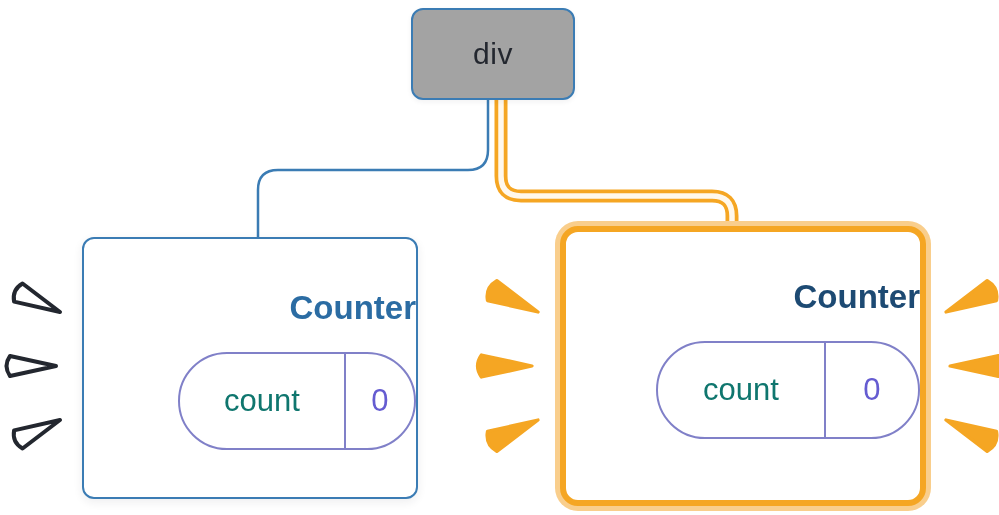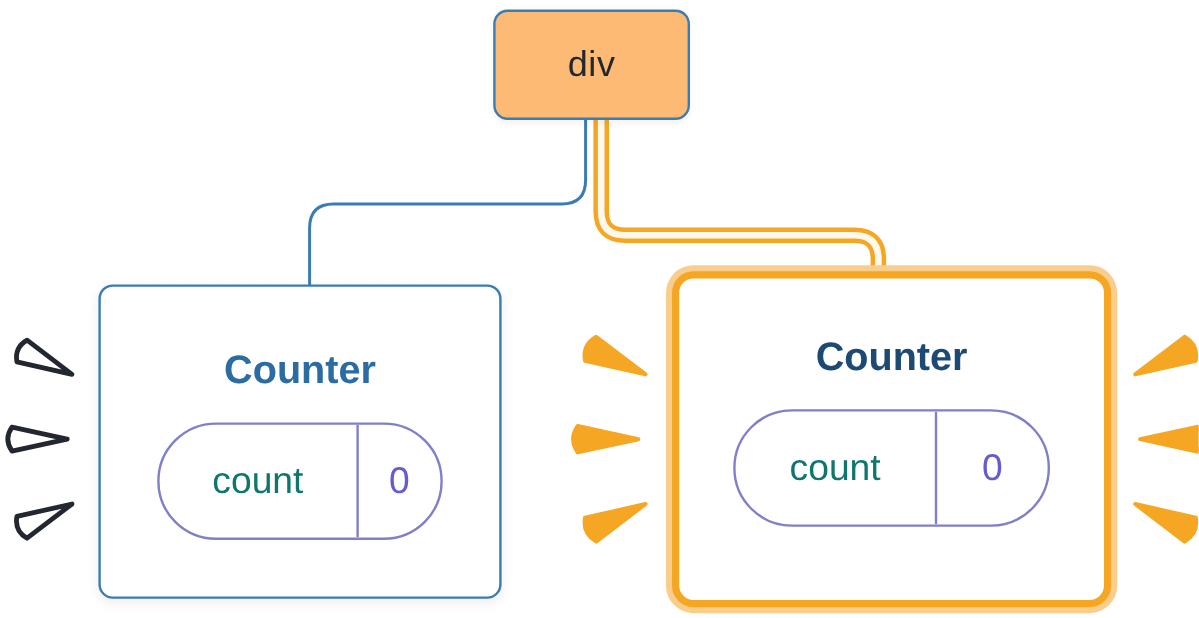--- a/index.html
+++ b/index.html
@@ -14,36 +14,36 @@
   }
 
   .edges{
     position:absolute; left:0; top:0; width:999px; height:515px;
     z-index:1;
   }
 
   
   .root-node{
     position:absolute; left:411px; top:8px; width:164px; height:92px;
-    background:#fdba74;
+    background:#a3a3a3;
     border:2.5px solid #3B7CB4;
     border-radius:12px;
     display:flex; align-items:center; justify-content:center;
     box-shadow:0 2px 5px rgba(35,39,47,.06);
     z-index:2;
   }
   .root-label{
     font-size:30px; color:#23272F; letter-spacing:.5px;
   }
 
   
   .counter-card{
     position:absolute;
     background:#ffffff;
-    display:flex; flex-direction:column; align-items:center;
+    display:flex; flex-direction:column; align-items:flex-end;
     z-index:2;
   }
   .counter-left{
     left:82px; top:237px; width:336px; height:262px;
     border:2.5px solid #3B7CB4;
     border-radius:12px;
     box-shadow:0 3px 10px rgba(35,39,47,.08);
   }
   .counter-right{
     left:560px; top:226px; width:366px; height:280px;

